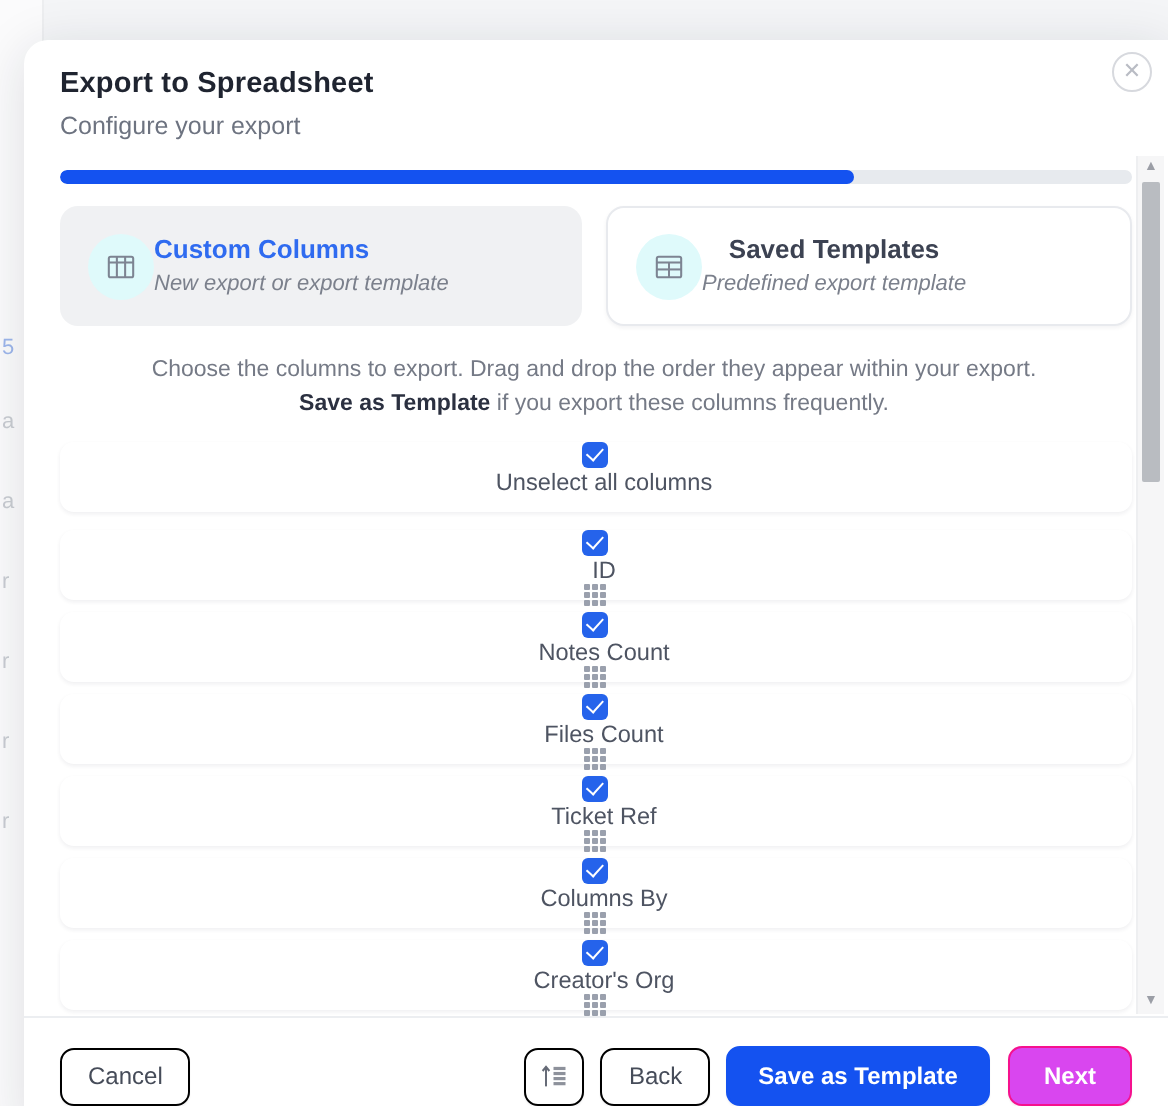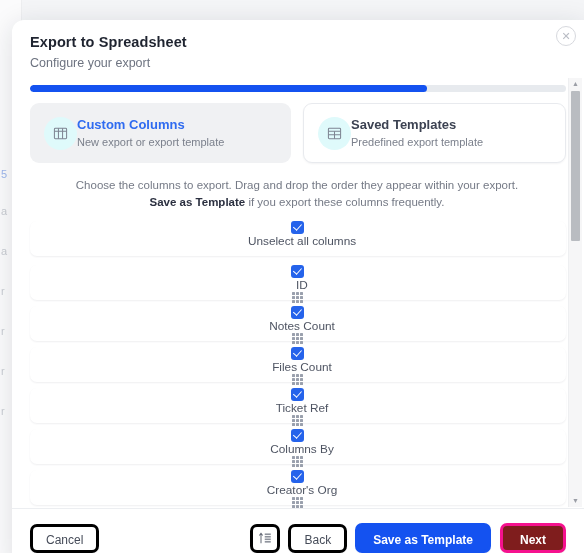--- a/index.html
+++ b/index.html
@@ -152,26 +152,27 @@
     justify-content: center;
     flex: 0 0 33px;
   }
   .tab-text-wrap { display: flex; flex-direction: column; }
   .tab-title {
     font-size: 13px;
     font-weight: bold;
     line-height: 17px;
   }
   .tab-card.active .tab-title { color: #2f6bf0; }
-  .tab-card.inactive .tab-title { color: #3c4252; }
+  .tab-card.inactive .tab-title { color: #3c4252; text-align: center; }
   .tab-sub {
     font-size: 11px;
     color: #7b808c;
     margin-top: 2px;
     line-height: 15px;
+    font-style: italic;
   }
 
   
   .helper {
     text-align: center;
     font-size: 11.5px;
     color: #757a86;
     line-height: 17px;
     padding: 14px 30px 10px 28px;
   }
@@ -249,21 +250,21 @@
     display: flex;
     align-items: center;
     padding: 0 18px;
     box-sizing: border-box;
   }
   .spacer { flex: 1; }
   .btn {
     font-family: "Liberation Sans", sans-serif;
     font-size: 12px;
     border-radius: 7px;
-    border: 3px solid #000000;
+    border: 1px solid #000000;
     background: #fff;
     color: #464c59;
     height: 29px;
     padding: 0 13px;
     cursor: pointer;
     box-shadow: 0 1px 1px rgba(20,28,48,.05);
     line-height: 27px;
     box-sizing: border-box;
     white-space: nowrap;
   }
@@ -279,21 +280,21 @@
     background: #1452f0;
     border-color: #1452f0;
     color: #fff;
     font-weight: bold;
     margin-left: 8px;
     height: 30px;
     line-height: 28px;
     padding: 0 15px;
   }
   .btn-pink {
-    background: #7f1d1d;
+    background: #d946ef;
     border-color: #f5118e;
     color: #fff;
     font-weight: bold;
     margin-left: 9px;
     height: 30px;
     line-height: 28px;
     padding: 0 17px;
   }
 
   

